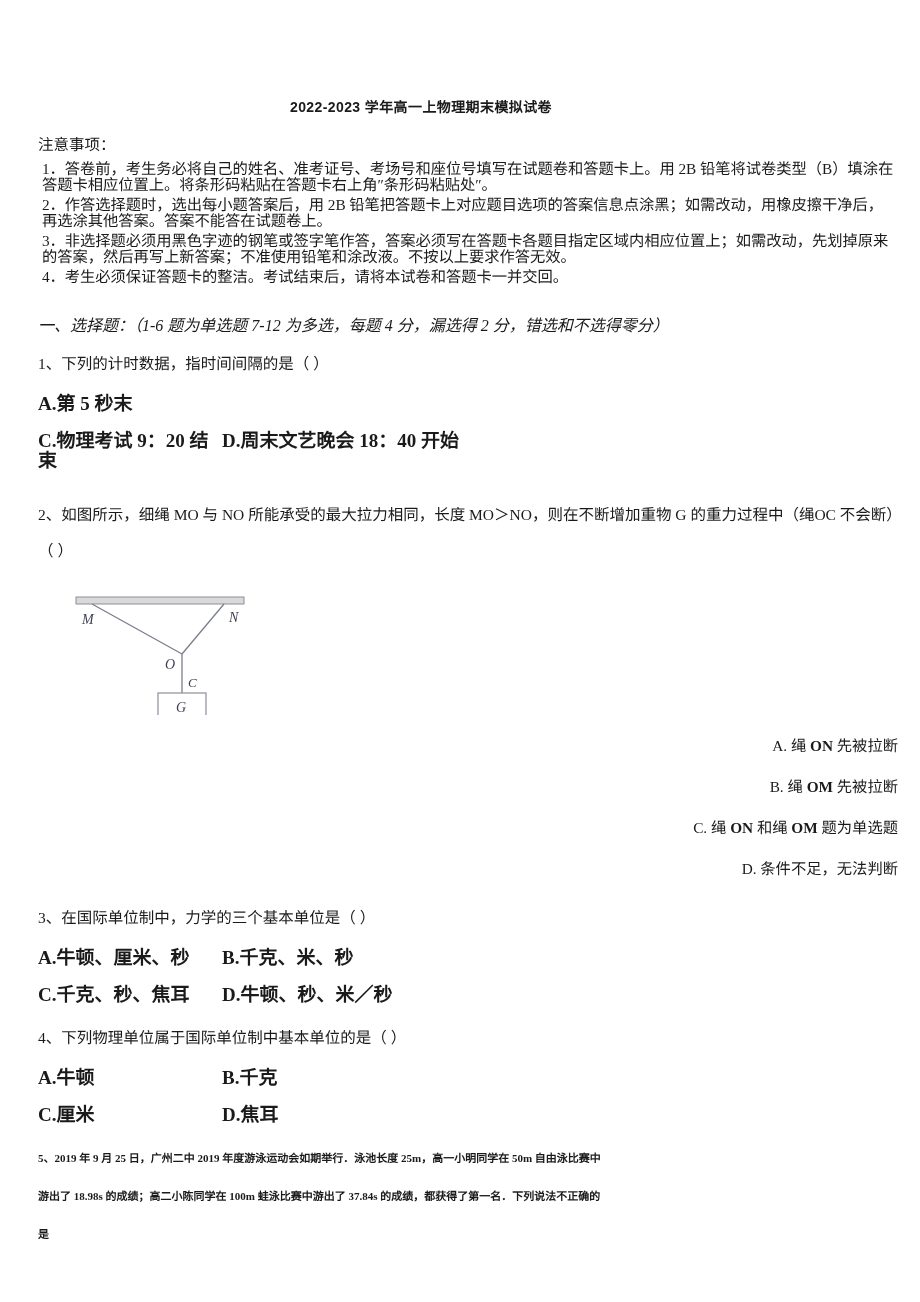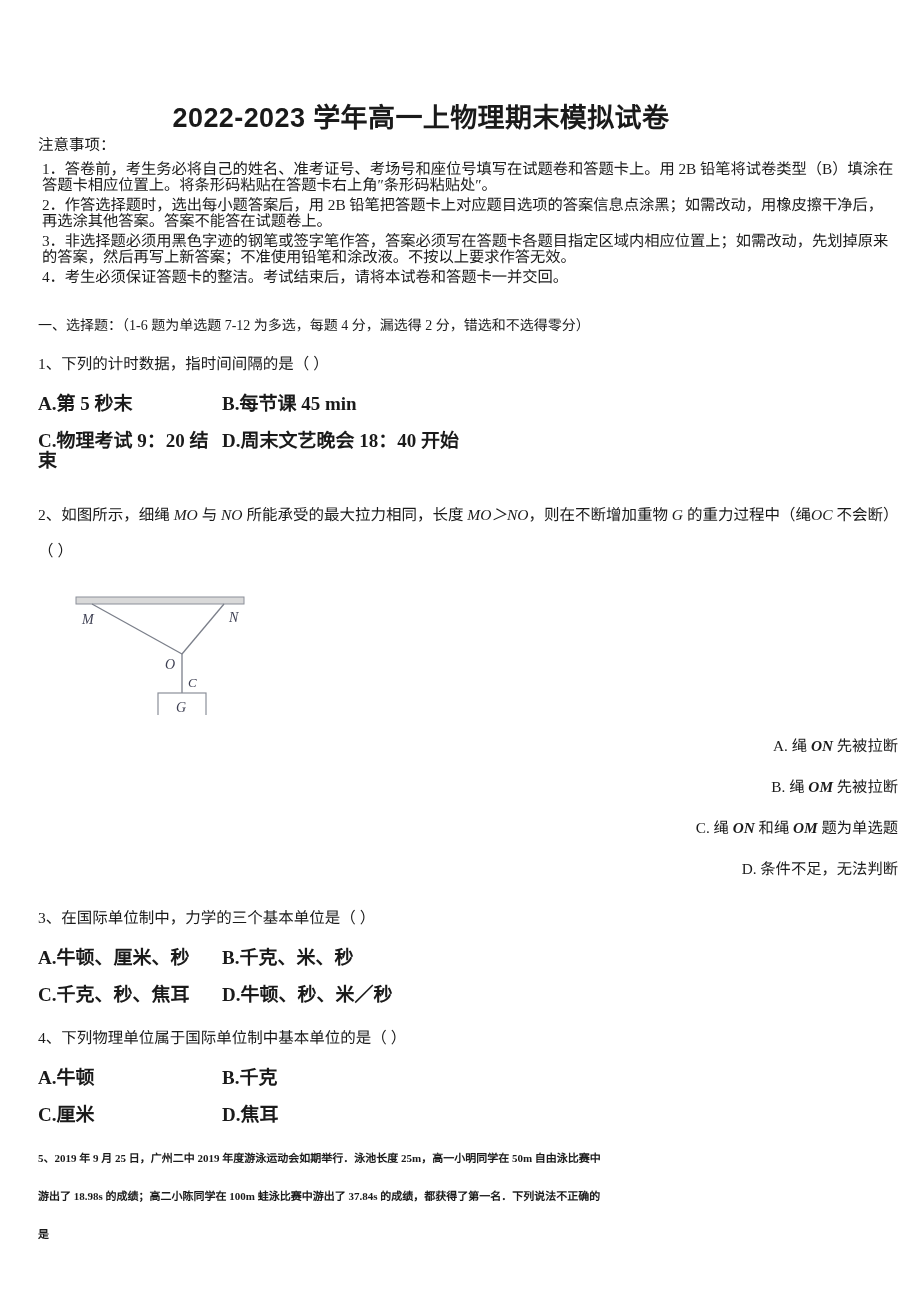--- a/index.html
+++ b/index.html
@@ -22,21 +22,21 @@
     width: 920px;
     height: 1302px;
     padding: 0;
   }
   .title {
     position: absolute;
     left: 0;
     top: 96px;
     width: 842px;
     text-align: center;
-    font-size: 27px;
+    font-size: 14px;
     font-weight: bold;
     letter-spacing: 0.4px;
     font-family: "Liberation Sans", "DejaVu Sans", sans-serif;
   }
   .content {
     position: absolute;
     left: 38px;
     top: 133px;
     width: 860px;
   }
@@ -50,23 +50,24 @@
     font-size: 15.3px;
     line-height: 16px;
     margin: 4px;
     text-indent: 0;
     letter-spacing: -0.05px;
   }
   .gap-section {
     height: 26px;
   }
   .sec-head {
-    font-size: 14px;
+    font-size: 16px;
     line-height: 22px;
     margin: 0 0 14px 0;
+    font-style: italic;
   }
   .q-stem {
     font-size: 15.5px;
     line-height: 26px;
     margin: 0;
   }
   .q-stem.two-line {
     line-height: 36px;
   }
   .opts {
@@ -81,21 +82,21 @@
   }
   .opt-row .cell-a { width: 184px; flex: 0 0 184px; }
   .opt-row .cell-b { flex: 1 1 auto; }
   .opt-list .opt-line {
     font-size: 15.3px;
     line-height: 20px;
     margin-top: 21px;
     padding-left: 10px;
     text-align: right;
   }
-  .it { font-style: italic; font-family: "Liberation Serif", serif; margin-top: 43px; }
+  .it { font-family: "Liberation Serif", serif; margin-top: 43px; }
   .bold { font-weight: bold; }
 
   
   .figure {
     position: relative;
     width: 300px;
     height: 128px;
     margin: 18px 0 0 28px;
   }
   .figure svg { display: block; }
@@ -126,21 +127,20 @@
     <p class="note">4．考生必须保证答题卡的整洁。考试结束后，请将本试卷和答题卡一并交回。</p>
 
     <div class="gap-section"></div>
 
     <p class="sec-head">一、选择题：（1-6 题为单选题 7-12 为多选，每题 4 分，漏选得 2 分，错选和不选得零分）</p>
 
     <p class="q-stem">1、下列的计时数据，指时间间隔的是（  ）</p>
     <div class="opts">
       <div class="opt-row">
         <span class="cell-a">A.第 5 秒末</span>
-        <span class="cell-b">B.每节课 45 min</span>
       </div>
       <div class="opt-row">
         <span class="cell-a">C.物理考试 9：20 结束</span>
         <span class="cell-b">D.周末文艺晚会 18：40 开始</span>
       </div>
     </div>
 
     <div class="spacer-26"></div>
 
     <p class="q-stem two-line"><span>2、如图所示，细绳 </span><span class="it">MO</span><span> 与 </span><span class="it">NO</span><span> 所能承受的最大拉力相同，长度 </span><span class="it">MO＞NO</span><span>，则在不断增加重物 </span><span class="it">G</span><span> 的重力过程中（绳</span><span class="it">OC</span><span> 不会断）（    ）</span></p>

